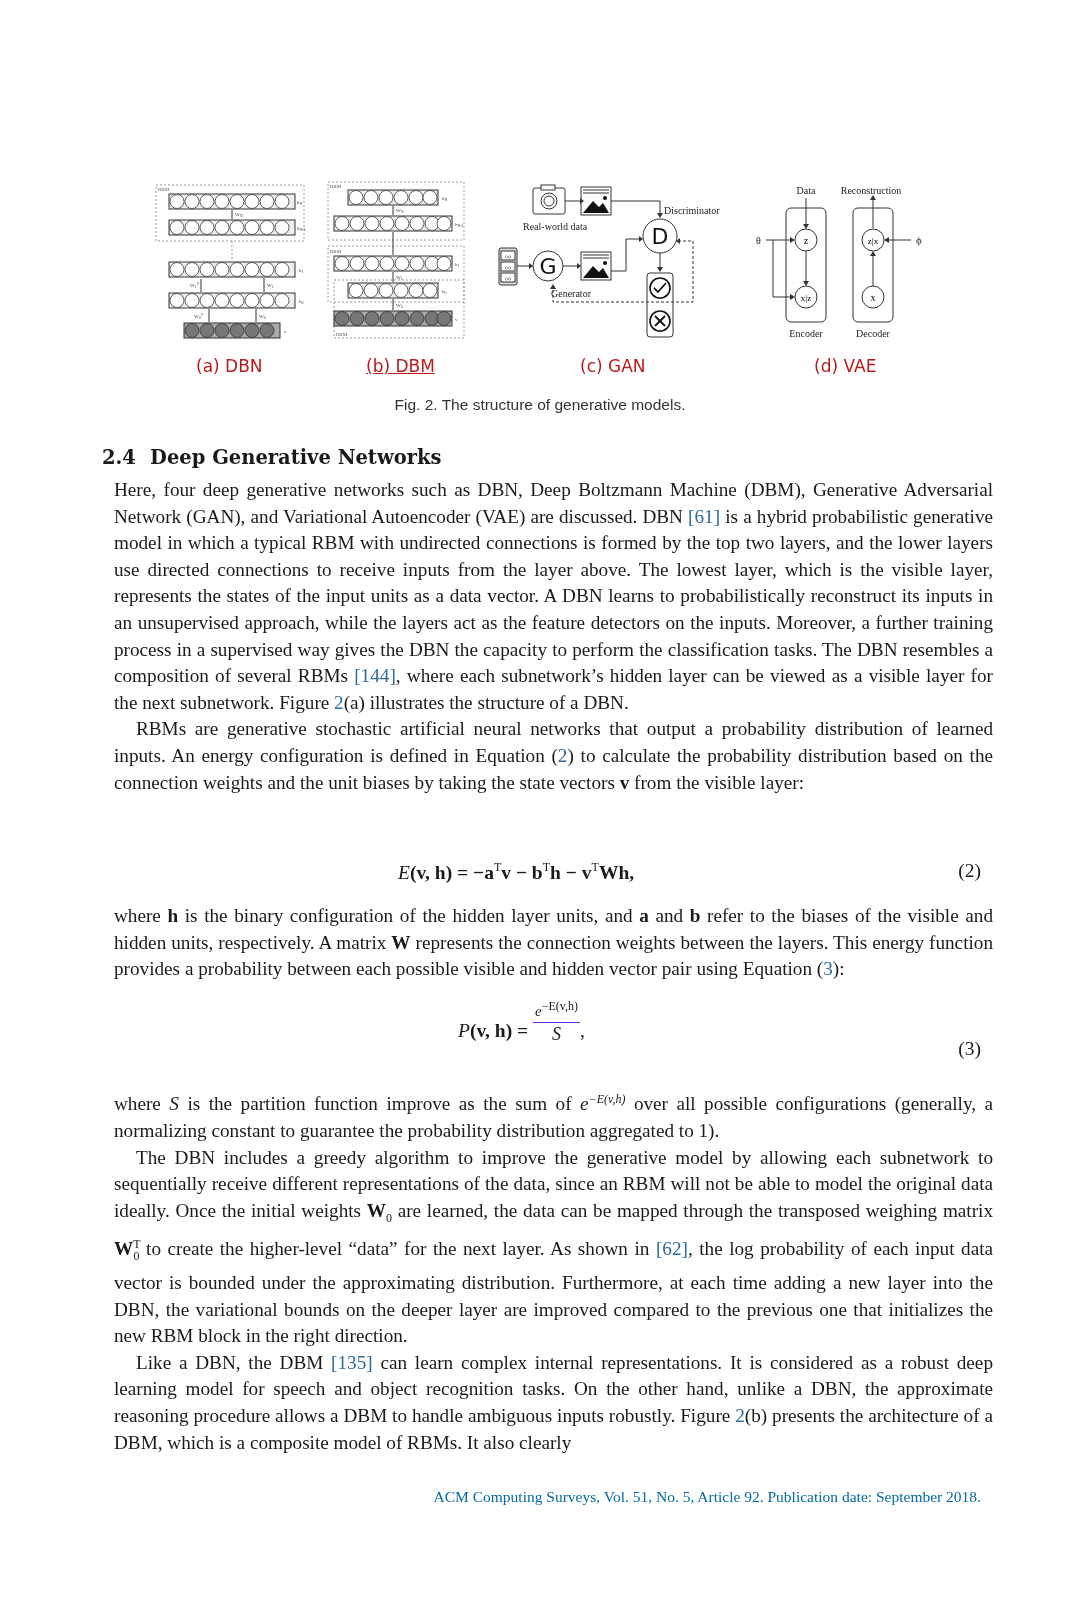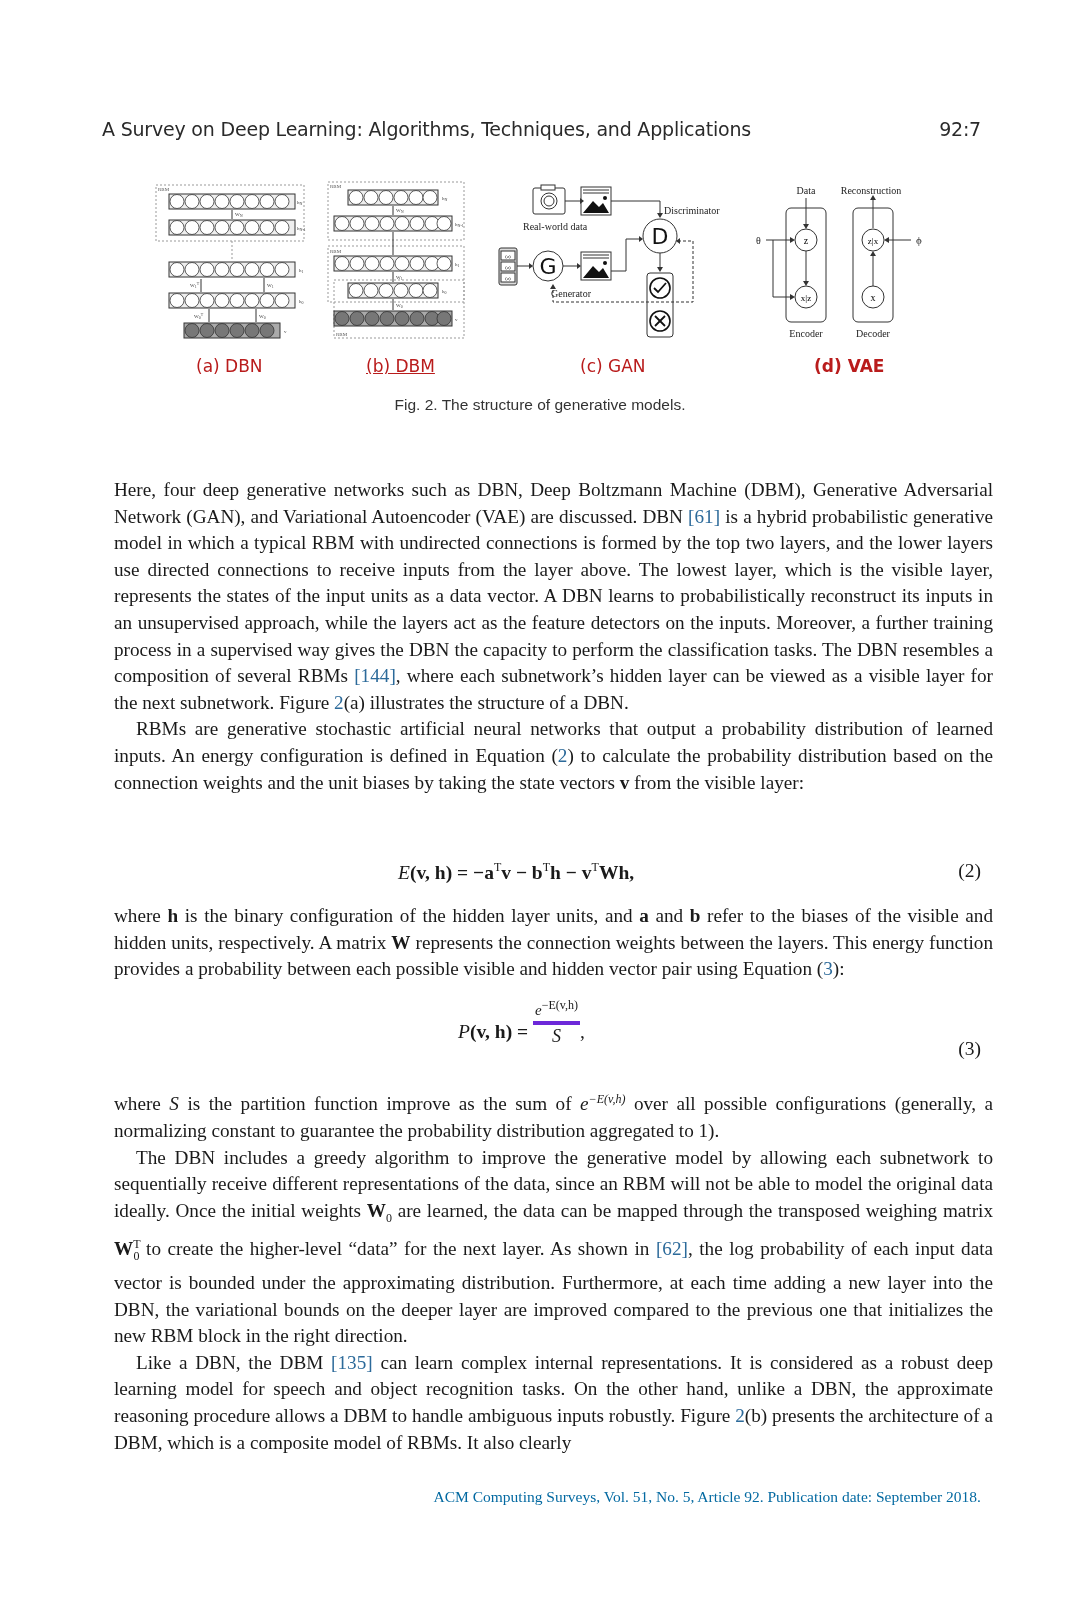--- a/index.html
+++ b/index.html
@@ -26,37 +26,33 @@
   .body p { margin: 0; }
   .body p.indent { text-indent: 22px; }
   .ref { color: #2c6a9a; }
   .b { font-weight: bold; }
   .i { font-style: italic; }
 
   .equation { position: absolute; left: 102px; width: 879px; font-family: "Liberation Serif", serif;
     font-size: 19.5px; color: #1a1a1a; }
   .equation .eq-num { position: absolute; right: 0; }
   .frac { display: inline-block; vertical-align: middle; text-align: center; }
-  .frac .top { display: block; font-size: 15px; padding: 0 2px 2px; border-bottom: 4px solid #6d28d9; }
+  .frac .top { display: block; font-size: 15px; padding: 0 2px 2px; border-bottom: 1px solid #6d28d9; }
   .frac .bot { display: block; font-size: 18px; font-style: italic; padding-top: 1px; }
   sup { font-size: 12px; }
   sub { font-size: 12px; }
 
   .footer { position: absolute; right: 99px; top: 1488px; font-family: "Liberation Serif", serif;
     font-size: 15.5px; color: #0369a1; }
 </style>
 </head>
 <body>
 
 <div class="page">
 
-  <div class="running-head">
-    <span class="title">A Survey on Deep Learning: Algorithms, Techniques, and Applications</span>
-    <span class="pageno">92:7</span>
-  </div>
 
   <div class="figure">
 
     <div class="sub" style="left:4px; top:0;">
       <svg width="155" height="160" viewBox="0 0 155 160">
         <rect x="2" y="3" width="148" height="56" fill="none" stroke="#999" stroke-dasharray="2,2"></rect>
         <text x="4" y="9" font-size="5" fill="#555" font-family="Liberation Serif, serif">RBM</text>
         <g fill="none" stroke="#333" stroke-width="1">
           <rect x="15" y="12" width="126" height="15" fill="#eee"></rect>
           <rect x="15" y="38" width="126" height="15" fill="#eee"></rect>
@@ -302,25 +298,28 @@
           <polygon points="143,55 138,58 143,61" fill="#333"></polygon>
         <text x="170" y="62" font-size="11" fill="#222" font-family="Liberation Serif, serif">ϕ</text>
         <text x="60" y="155" font-size="10" text-anchor="middle" fill="#222" font-family="Liberation Serif, serif">Encoder</text>
         <text x="127" y="155" font-size="10" text-anchor="middle" fill="#222" font-family="Liberation Serif, serif">Decoder</text>
       </svg>
     </div>
 
     <span class="sub-caption" style="left:46px; top:174px;">(a) DBN</span>
     <span class="sub-caption" style="left:216px; top:174px;text-decoration:underline;">(b) DBM</span>
     <span class="sub-caption" style="left:430px; top:174px;">(c) GAN</span>
-    <span class="sub-caption" style="left:664px; top:174px;font-weight:bold;">(d) VAE</span>
+    <span class="sub-caption" style="left:664px; top:174px;">(d) VAE</span>
   </div>
 
   <div class="fig-caption">Fig. 2.  The structure of generative models.</div>
 
+  <div class="section-head">
+    <span class="num">2.4</span><span>Deep Generative Networks</span>
+  </div>
 
   <div class="body" style="top:477px;">
     <p><span>Here, four deep generative networks such as DBN, Deep Boltzmann Machine (DBM), Generative Adversarial Network (GAN), and Variational Autoencoder (VAE) are discussed. DBN </span><a class="ref">[61]</a><span> is a hybrid probabilistic generative model in which a typical RBM with undirected connections is formed by the top two layers, and the lower layers use directed connections to receive inputs from the layer above. The lowest layer, which is the visible layer, represents the states of the input units as a data vector. A DBN learns to probabilistically reconstruct its inputs in an unsupervised approach, while the layers act as the feature detectors on the inputs. Moreover, a further training process in a supervised way gives the DBN the capacity to perform the classification tasks. The DBN resembles a composition of several RBMs </span><a class="ref">[144]</a><span>, where each subnetwork’s hidden layer can be viewed as a visible layer for the next subnetwork. Figure </span><a class="ref">2</a><span>(a) illustrates the structure of a DBN.</span></p>
     <p class="indent"><span>RBMs are generative stochastic artificial neural networks that output a probability distribution of learned inputs. An energy configuration is defined in Equation (</span><a class="ref">2</a><span>) to calculate the probability distribution based on the connection weights and the unit biases by taking the state vectors </span><span class="b">v</span><span> from the visible layer:</span></p>
   </div>
 
   <div class="equation" style="top:860px;">
     <span style="position:absolute; left:296px;text-align:right;"><span class="i">E</span><span class="b">(v, h) = −a</span><sup>T</sup><span class="b">v − b</span><sup>T</sup><span class="b">h − v</span><sup>T</sup><span class="b">Wh,</span></span>
     <span class="eq-num">(2)</span>
   </div>

